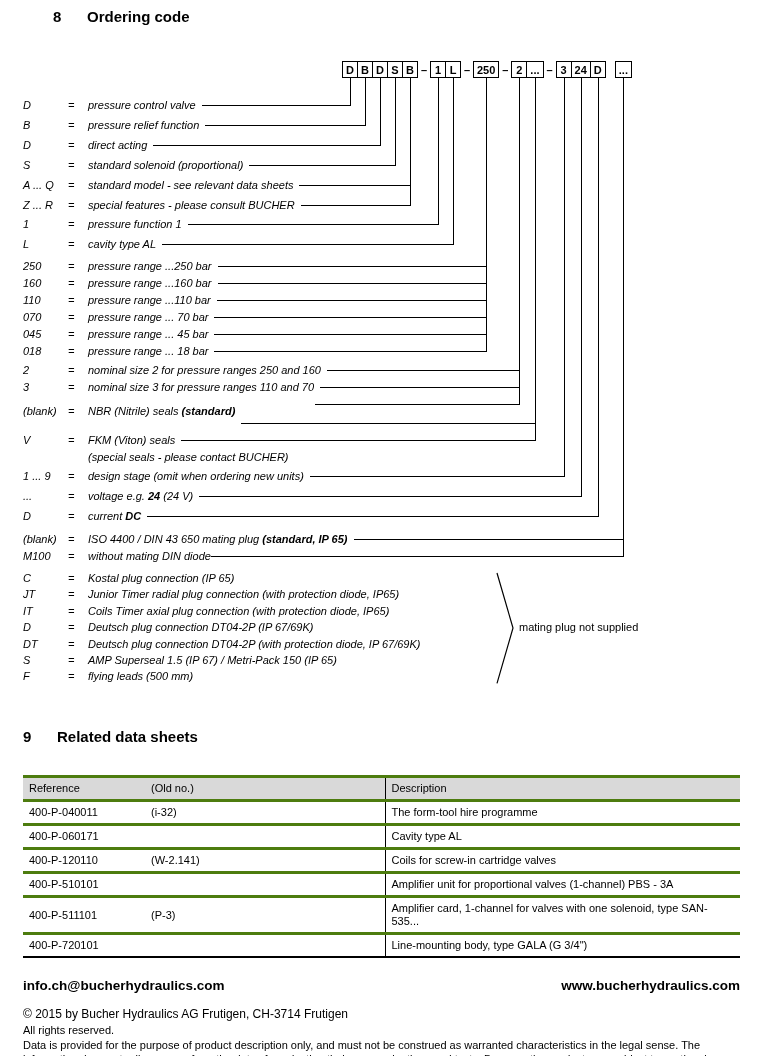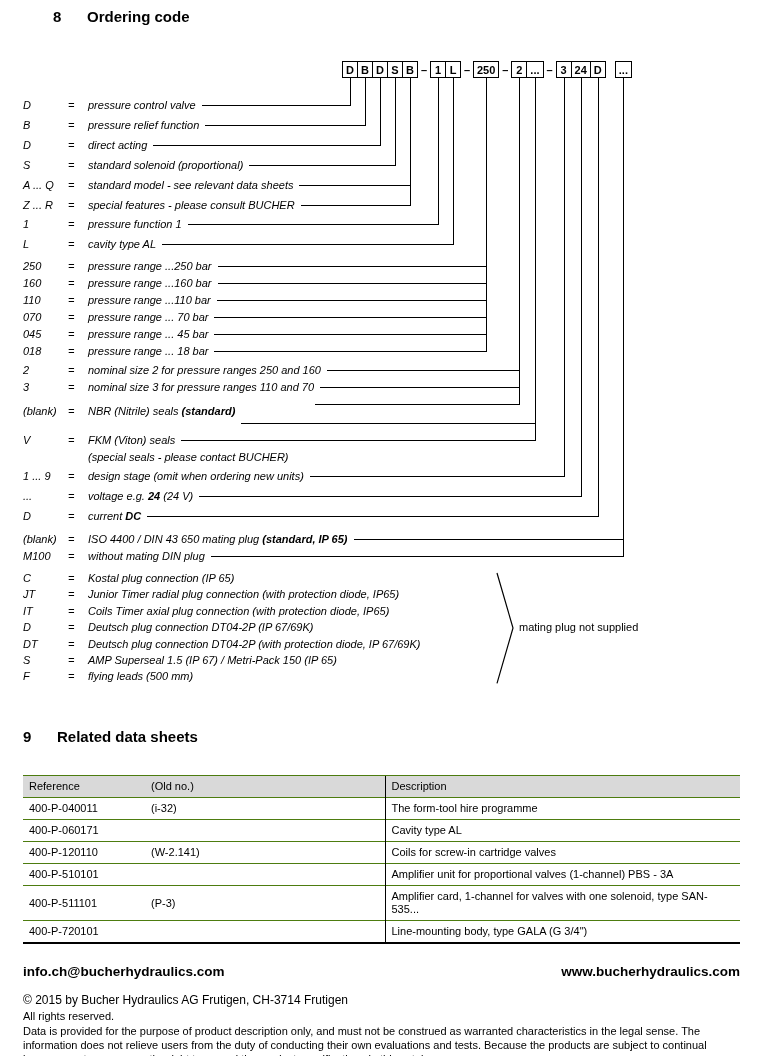--- a/index.html
+++ b/index.html
@@ -36,21 +36,21 @@
   .b { font-weight: 700; }
   #brace-note { position: absolute; font-size: 11px; line-height: 13px; white-space: nowrap; }
 
   
   #ds-table {
     width: 100%; border-collapse: collapse; margin-top: 29px;
     font-size: 11px; border-bottom: 2px solid #000;
   }
   #ds-table th, #ds-table td {
     text-align: left; font-weight: 400; padding: 4px 6px;
-    border-top: 1px solid #4d7c0f; line-height: 13px;
+    border-top: 3px solid #4d7c0f; line-height: 13px;
   }
   #ds-table thead th { background: #d9d9d9; }
   #ds-table th:nth-child(3), #ds-table td:nth-child(3) { border-left: 1px solid #000; }
 
   
   .contacts { display: flex; justify-content: space-between; margin-top: 20px; }
   .contacts a { font-size: 13.5px; font-weight: 700; color: #000; text-decoration: none; }
   .copyright { margin-top: 14px; font-size: 12px; }
   .rights { margin-top: 3px; font-size: 11px; }
   .legal { margin-top: 2px; font-size: 11px; line-height: 14px; }
@@ -144,21 +144,21 @@
         <div class="lrow" style="top: 290px;"><span class="lcode">018</span><span class="leq">=</span><span class="ldesc">pressure range ... 18 bar</span></div>
         <div class="lrow" style="top: 309px;"><span class="lcode">2</span><span class="leq">=</span><span class="ldesc">nominal size 2 for pressure ranges 250 and 160</span></div>
         <div class="lrow" style="top: 326px;"><span class="lcode">3</span><span class="leq">=</span><span class="ldesc">nominal size 3 for pressure ranges 110 and 70</span></div>
         <div class="lrow" style="top: 350px;"><span class="lcode">(blank)</span><span class="leq">=</span><span class="ldesc"><span>NBR (Nitrile) seals </span><span class="b">(standard)</span></span></div>
         <div class="lrow" style="top: 379px;"><span class="lcode">V</span><span class="leq">=</span><span class="ldesc">FKM (Viton) seals</span></div>
         <div class="lrow" style="top: 396px; text-align: center;"><span class="lcode"></span><span class="leq"></span><span class="ldesc">(special seals - please contact BUCHER)</span></div>
         <div class="lrow" style="top: 415px;"><span class="lcode">1 ... 9</span><span class="leq">=</span><span class="ldesc">design stage (omit when ordering new units)</span></div>
         <div class="lrow" style="top: 435px;"><span class="lcode">...</span><span class="leq">=</span><span class="ldesc"><span>voltage e.g. </span><span class="b">24</span><span> (24 V)</span></span></div>
         <div class="lrow" style="top: 455px;"><span class="lcode">D</span><span class="leq">=</span><span class="ldesc"><span>current </span><span class="b">DC</span></span></div>
         <div class="lrow" style="top: 478px;"><span class="lcode">(blank)</span><span class="leq">=</span><span class="ldesc"><span>ISO 4400 / DIN 43 650 mating plug </span><span class="b">(standard, IP 65)</span></span></div>
-        <div class="lrow" style="top: 495px;"><span class="lcode">M100</span><span class="leq">=</span><span class="ldesc">without mating DIN plug</span></div>
+        <div class="lrow" style="top: 495px;"><span class="lcode">M100</span><span class="leq">=</span><span class="ldesc">without mating DIN diode</span></div>
         <div class="lrow" style="top: 517px;"><span class="lcode">C</span><span class="leq">=</span><span class="ldesc">Kostal plug connection (IP 65)</span></div>
         <div class="lrow" style="top: 533.4px;"><span class="lcode">JT</span><span class="leq">=</span><span class="ldesc">Junior Timer radial plug connection (with protection diode, IP65)</span></div>
         <div class="lrow" style="top: 549.8px;"><span class="lcode">IT</span><span class="leq">=</span><span class="ldesc">Coils Timer axial plug connection (with protection diode, IP65)</span></div>
         <div class="lrow" style="top: 566.2px;"><span class="lcode">D</span><span class="leq">=</span><span class="ldesc">Deutsch plug connection DT04-2P (IP 67/69K)</span></div>
         <div class="lrow" style="top: 582.6px;"><span class="lcode">DT</span><span class="leq">=</span><span class="ldesc">Deutsch plug connection DT04-2P (with protection diode, IP 67/69K)</span></div>
         <div class="lrow" style="top: 599px;"><span class="lcode">S</span><span class="leq">=</span><span class="ldesc">AMP Superseal 1.5 (IP 67) / Metri-Pack 150 (IP 65)</span></div>
         <div class="lrow" style="top: 615.4px;"><span class="lcode">F</span><span class="leq">=</span><span class="ldesc">flying leads (500 mm)</span></div>
       </div>
     <div id="brace-note" style="left: 496px; top: 566px;">mating plug not supplied</div>
   </div>

